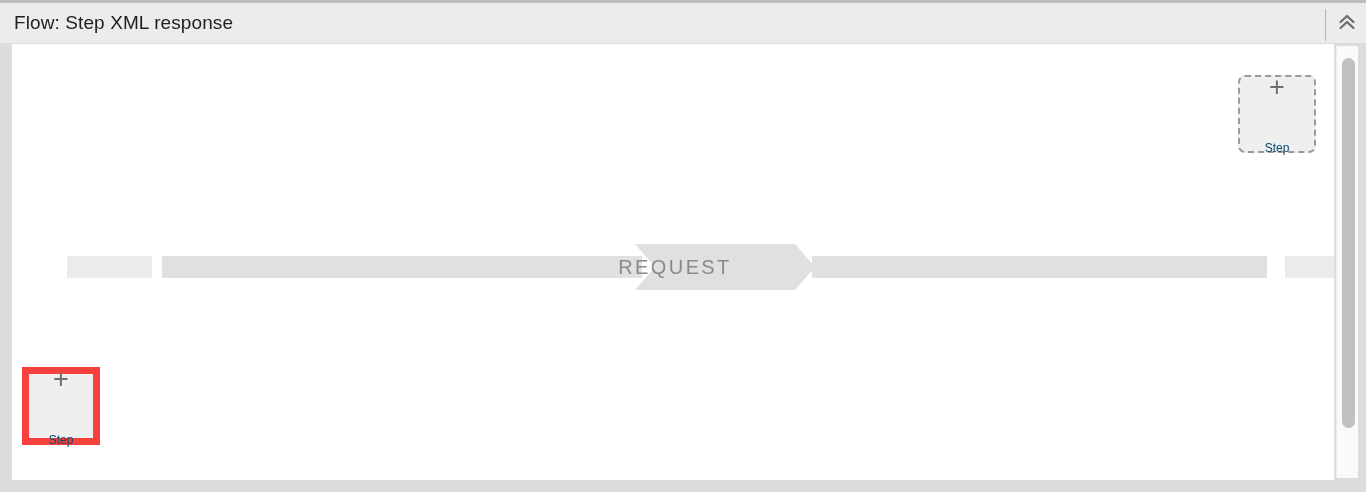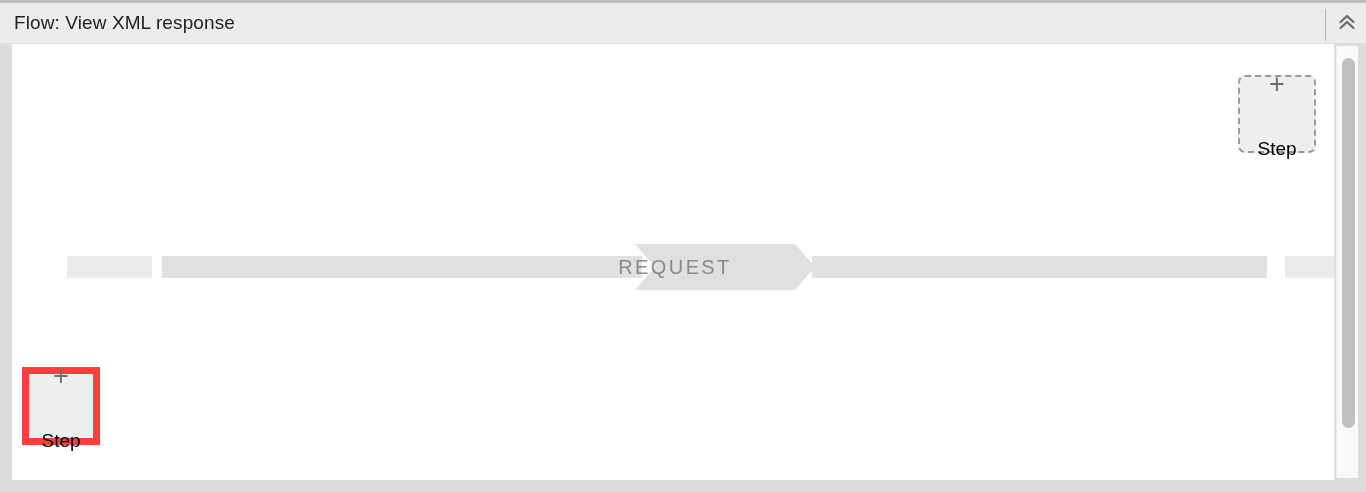--- a/index.html
+++ b/index.html
@@ -124,23 +124,23 @@
     user-select: none;
   }
   .step-btn .plus {
     font-size: 27px;
     line-height: 1;
     font-weight: 400;
     color: #6e6e6e;
     margin-bottom: 9px;
   }
   .step-btn .step-label {
-    font-size: 19px;
+    font-size: 12px;
     line-height: 1;
-    color: #000000;
+    color: #0c4a6e;
     margin-top: 32px;
   }
 
   .step-btn--dashed {
     right: 18px;
     top: 31px;
     border: 2px dashed #9a9a9a;
     border-radius: 7px;
   }
   .step-btn--selected {
@@ -179,21 +179,21 @@
     color: #8a8a8a;
     font-weight: 400;
   }
 </style>
 </head>
 <body>
 
 <div class="app">
 
   <div class="panel-header">
-    <div class="panel-title">Flow: View XML response</div>
+    <div class="panel-title">Flow: Step XML response</div>
 
     <div class="header-divider"></div>
 
     <div class="collapse-btn">
       <span>
         <svg width="22" height="22" viewBox="0 0 22 22">
           <path d="M4.5 10 L11 4 L17.5 10" fill="none" stroke="#6a6a6a" stroke-width="2.2" stroke-linecap="round" stroke-linejoin="round"></path>
           <path d="M4.5 16 L11 10 L17.5 16" fill="none" stroke="#6a6a6a" stroke-width="2.2" stroke-linecap="round" stroke-linejoin="round"></path>
         </svg>
       </span>

